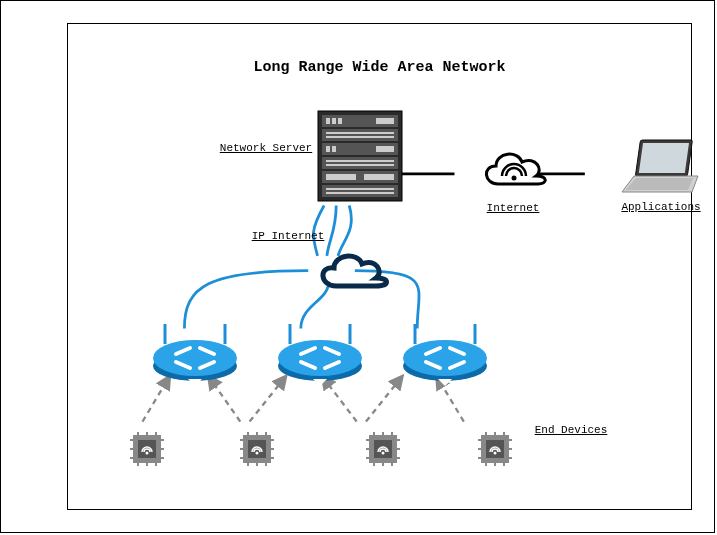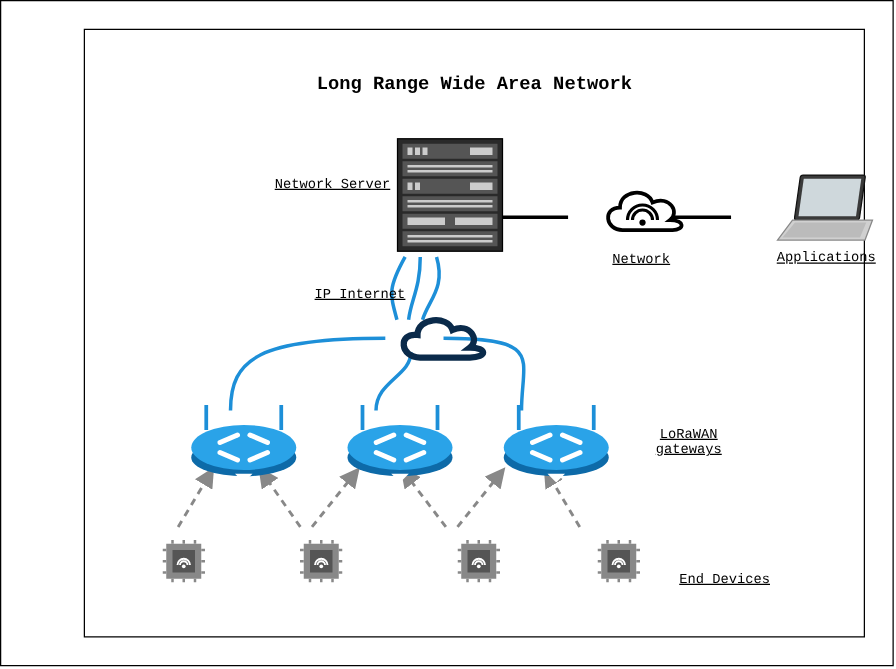--- a/index.html
+++ b/index.html
@@ -76,21 +76,21 @@
 <div class="label" style="left:148px; top:118px; width:100px;">Network Server</div>
 
 <div class="node" style="left:410px; top:118px;">
   <svg width="72" height="52" viewBox="0 0 72 52">
     <path d="M20 42 C6 42 4 24 18 24 C18 10 40 8 44 20 C58 14 66 28 58 34 C70 34 70 42 60 42 Z" fill="#fff" stroke="#000" stroke-width="3"></path>
     <path d="M24 34 a12 12 0 0 1 24 0" fill="none" stroke="#000" stroke-width="2.5"></path>
     <path d="M28 34 a8 8 0 0 1 16 0" fill="none" stroke="#000" stroke-width="2.5"></path>
     <circle cx="36" cy="36" r="2.5" fill="#000"></circle>
   </svg>
 </div>
-<div class="label" style="left:415px; top:178px; width:60px;">Network</div>
+<div class="label" style="left:415px; top:178px; width:60px;">Internet</div>
 
 <div class="node" style="left:548px; top:112px;">
   <svg width="90" height="60" viewBox="0 0 90 60">
     <g transform="skewX(-8)">
       <rect x="25" y="4" width="52" height="36" rx="2" fill="#3a3a3a" stroke="#111"></rect>
       <rect x="28" y="7" width="46" height="30" fill="#cfd8dc"></rect>
     </g>
     <polygon points="6,56 76,56 82,40 18,40" fill="#d0d0d0" stroke="#888"></polygon>
     <polygon points="10,54 72,54 77,42 20,42" fill="#bbb"></polygon>
   </svg>
@@ -142,22 +142,20 @@
     <ellipse cx="45" cy="34" rx="42" ry="18" fill="#2aa3e8"></ellipse>
     <g stroke="#fff" stroke-width="4" stroke-linecap="round">
       <line x1="26" y1="30" x2="40" y2="24"></line>
             <line x1="26" y1="38" x2="40" y2="44"></line>
       <line x1="64" y1="30" x2="50" y2="24"></line>
             <line x1="64" y1="38" x2="50" y2="44"></line>
     </g>
     <polygon points="38,55 52,55 45,62" fill="#fff"></polygon>
   </svg>
 </div>
-<div class="label" style="left:448px; top:318px; width:70px; white-space:pre-line;">LoRaWAN
-gateways</div>
 
 <div class="node" style="left:62px; top:408px;">
   <svg width="34" height="34">
           <rect x="3" y="3" width="28" height="28" fill="#888"></rect>
           <rect x="8" y="8" width="18" height="18" fill="#555"></rect>
           <path d="M12 20 a5 5 0 0 1 10 0 M14 20 a3 3 0 0 1 6 0" stroke="#fff" fill="none" stroke-width="1.5"></path>
           <circle cx="17" cy="21" r="1.5" fill="#fff"></circle>
           <g stroke="#888" stroke-width="2">
             <line x1="0" y1="8" x2="3" y2="8"></line>
             <line x1="0" y1="17" x2="3" y2="17"></line>
@@ -233,16 +231,16 @@
             <line x1="31" y1="26" x2="34" y2="26"></line>
             <line x1="8" y1="0" x2="8" y2="3"></line>
             <line x1="17" y1="0" x2="17" y2="3"></line>
             <line x1="26" y1="0" x2="26" y2="3"></line>
             <line x1="8" y1="31" x2="8" y2="34"></line>
             <line x1="17" y1="31" x2="17" y2="34"></line>
             <line x1="26" y1="31" x2="26" y2="34"></line>
           </g>
         </svg>
 </div>
-<div class="label" style="left:458px; top:434px; width:90px; text-align:right;">End Devices</div>
+<div class="label" style="left:458px; top:400px; width:90px; text-align:center;">End Devices</div>
 
 </div>
 </div>
 
 </body></html>

